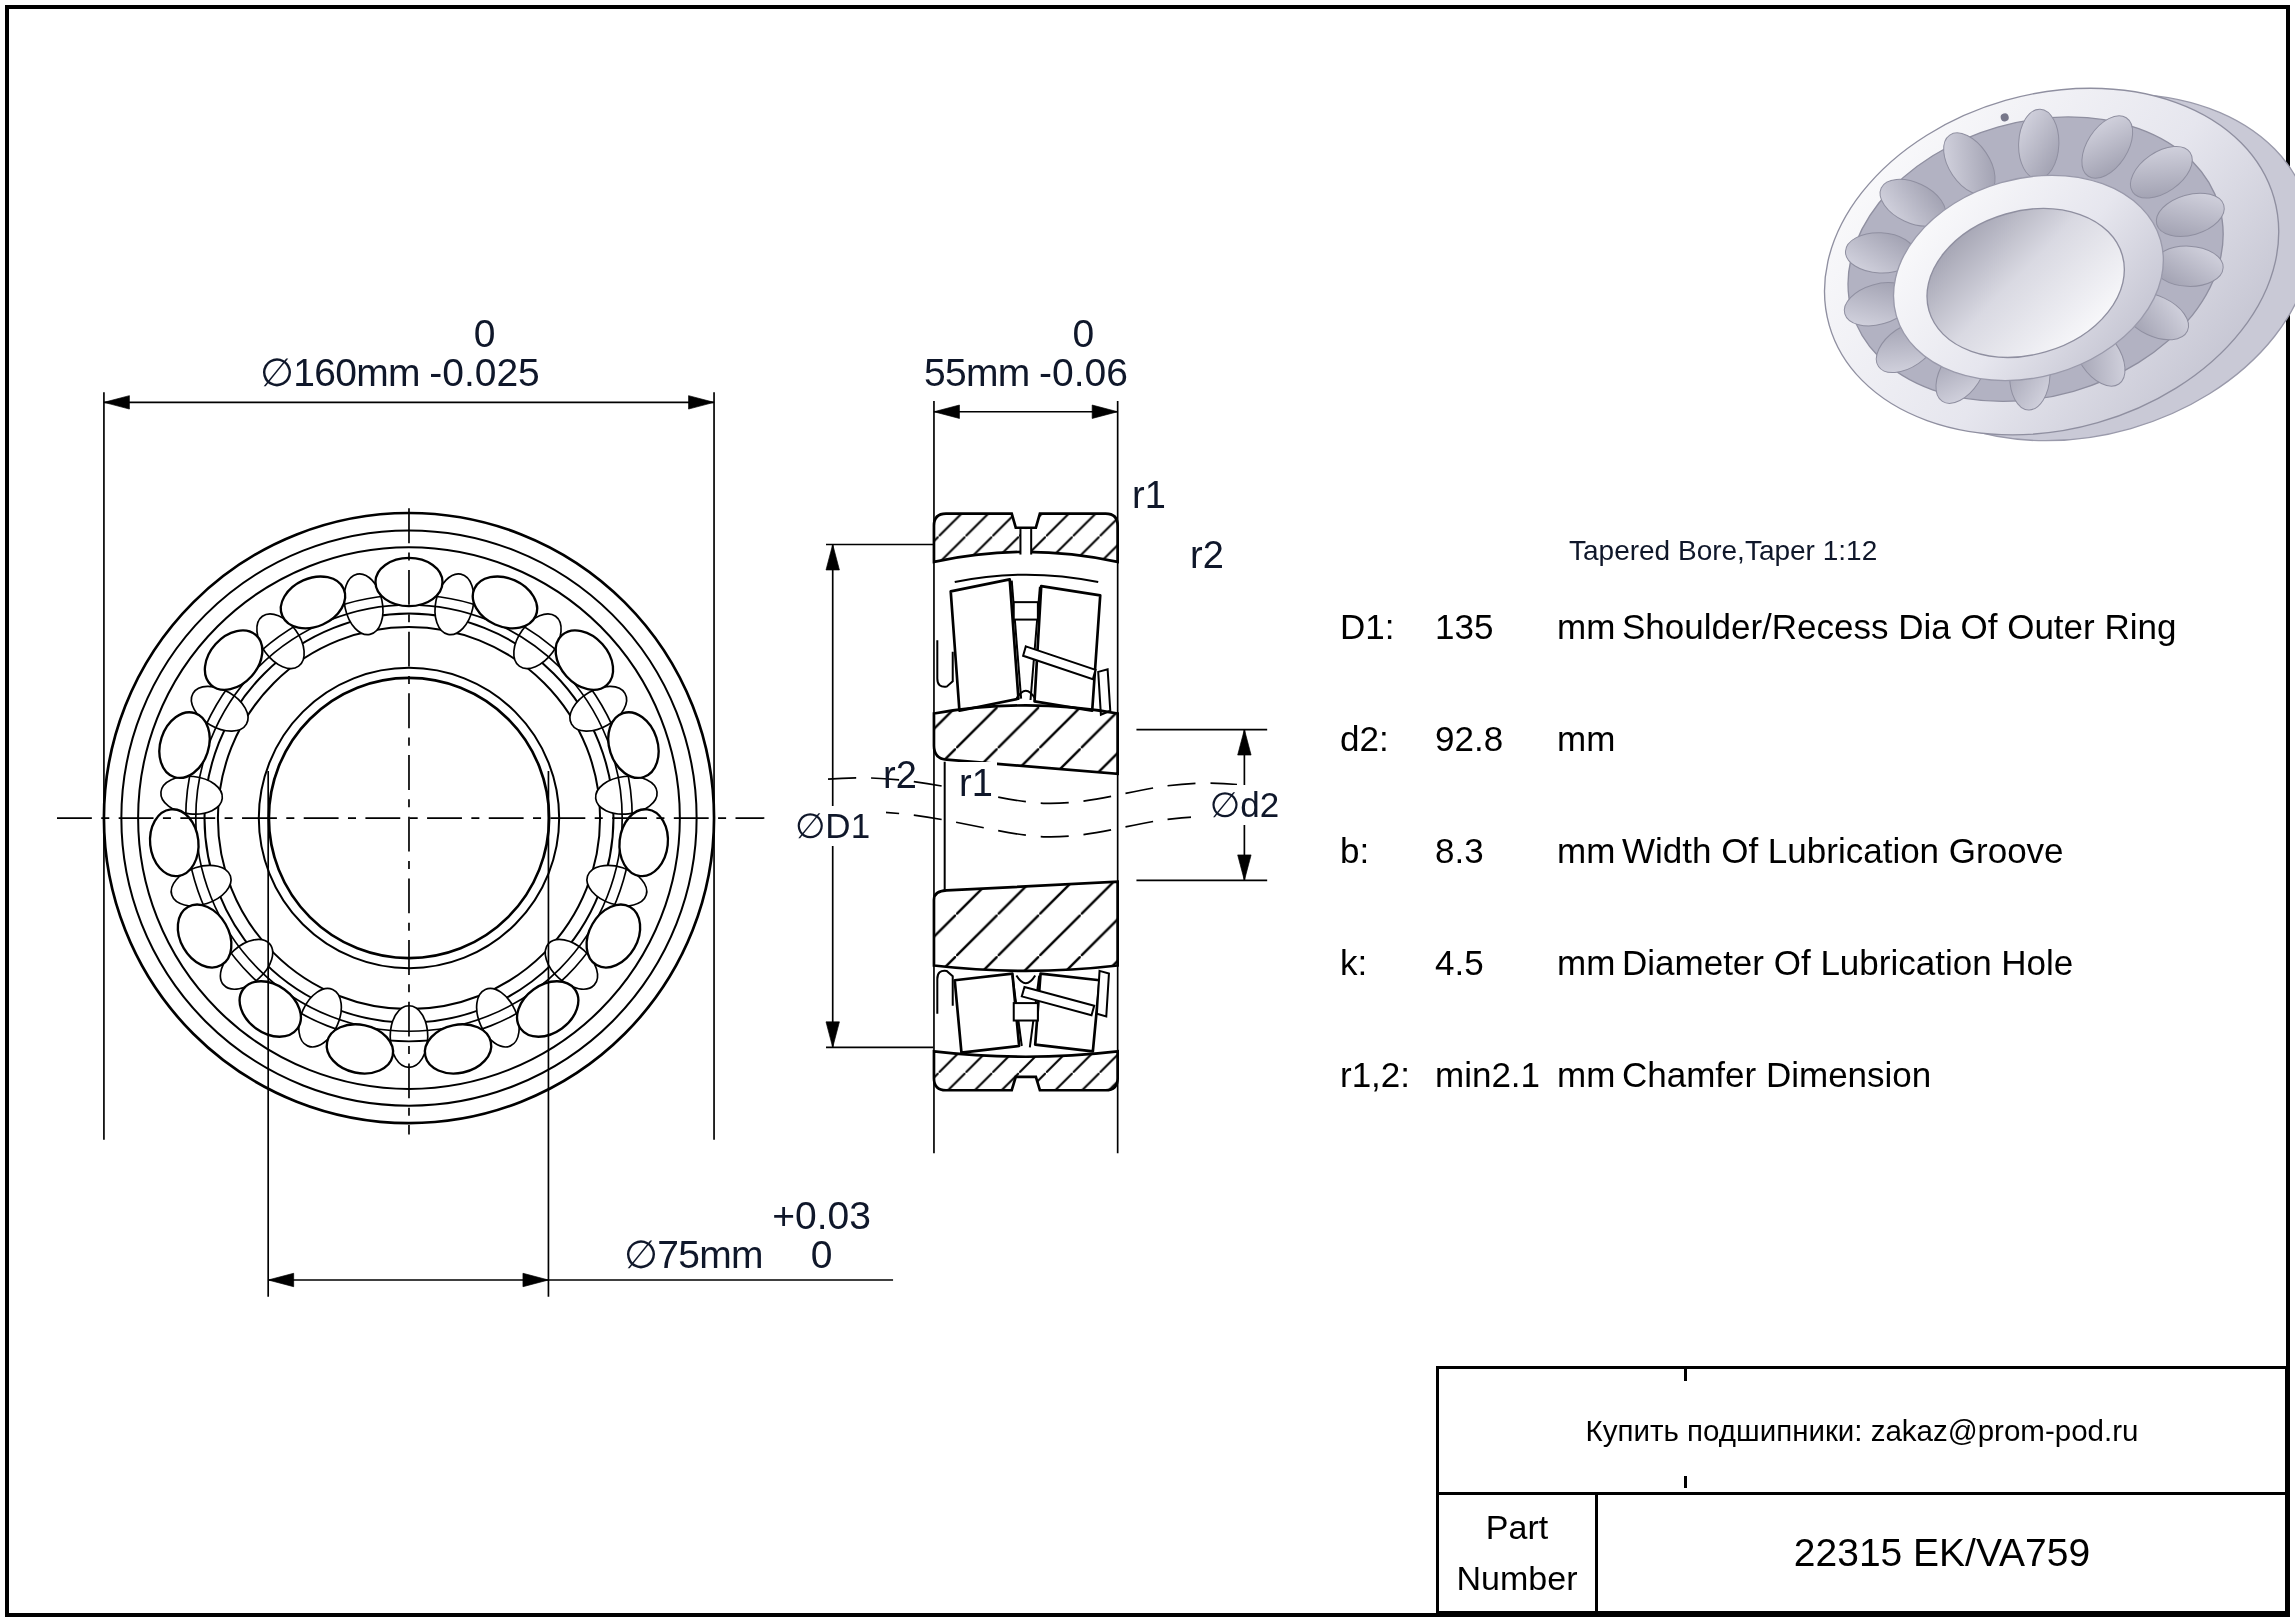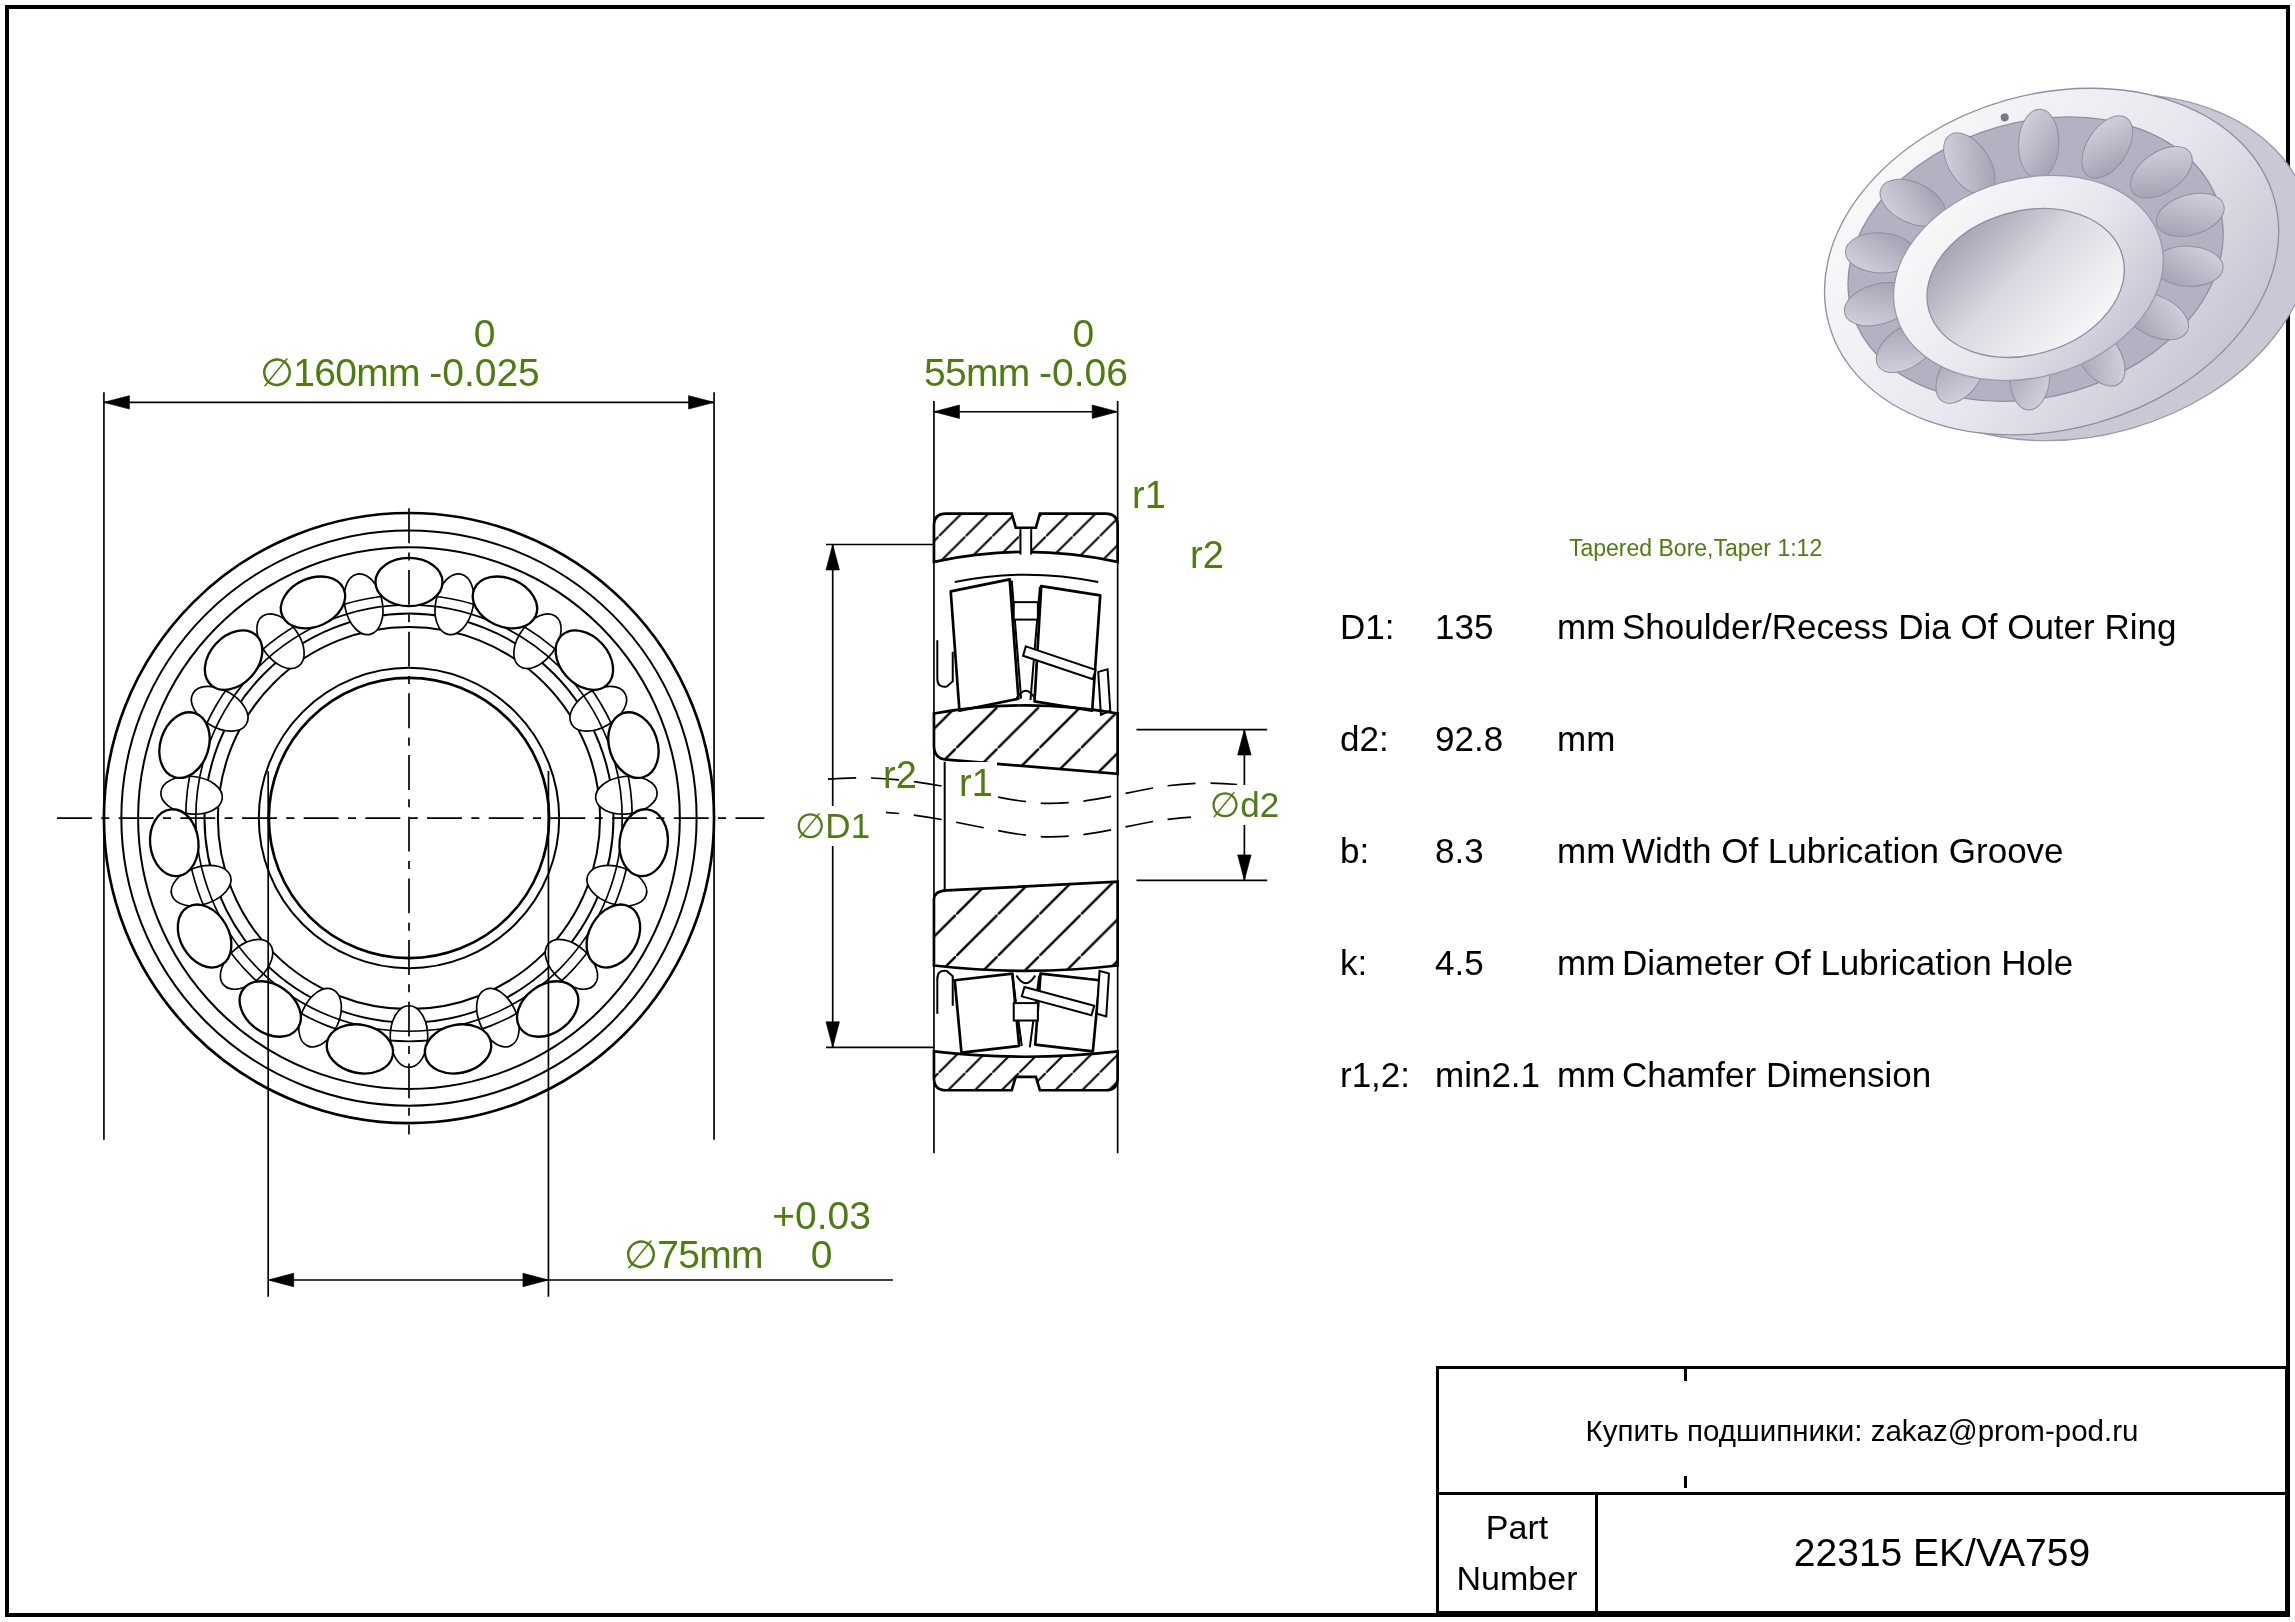--- a/index.html
+++ b/index.html
@@ -1,26 +1,26 @@
 <!DOCTYPE html>
 <html style="font-size:10.7px"><head>
 <meta charset="utf-8">
 <style>
   html,body{margin:0;padding:0;background:#fff;}
   #page{position:relative;width:2295px;height:1622px;background:#ffffff;overflow:hidden;
         font-family:"Liberation Sans",sans-serif;color:#000;}
   #frame{position:absolute;left:5.4px;top:5.4px;right:5.4px;bottom:5.4px;border:4.7px solid #000;}
   svg{position:absolute;left:0;top:0;}
-  .txt{position:absolute;white-space:nowrap;color:#4d7c0f;}
+  .txt{position:absolute;white-space:nowrap;color:#0f172a;}
   .dim{display:flex;align-items:flex-end;gap:9.4px;font-size:39px;line-height:1.0;}
   .dim .main{letter-spacing:-0.7px;}
   .tolstack{display:flex;flex-direction:column;align-items:center;font-size:39px;line-height:1.0;}
   .seclabel{font-size:38px;margin-top:6px;}
   .diatag{font-size:35px;background:#fff;text-align:center;width:107px;}
-  .spec-title{font-size:23px;}
+  .spec-title{font-size:28px;}
   .spec-row{position:absolute;left:1340px;width:939px;height:42px;font-size:35px;}
   .spec-row span{position:absolute;top:0;}
   .spec-label{left:0;}
   .spec-value{left:95px;}
   .spec-unit{left:217px;}
   .spec-desc{left:282px;}
   
   #tblock{position:absolute;left:1436px;top:1366px;width:852px;height:248px;
           border:3.4px solid #000;box-sizing:border-box;}
   #tb-top{position:absolute;left:0;top:0;width:100%;height:123px;border-bottom:3.4px solid #000;

